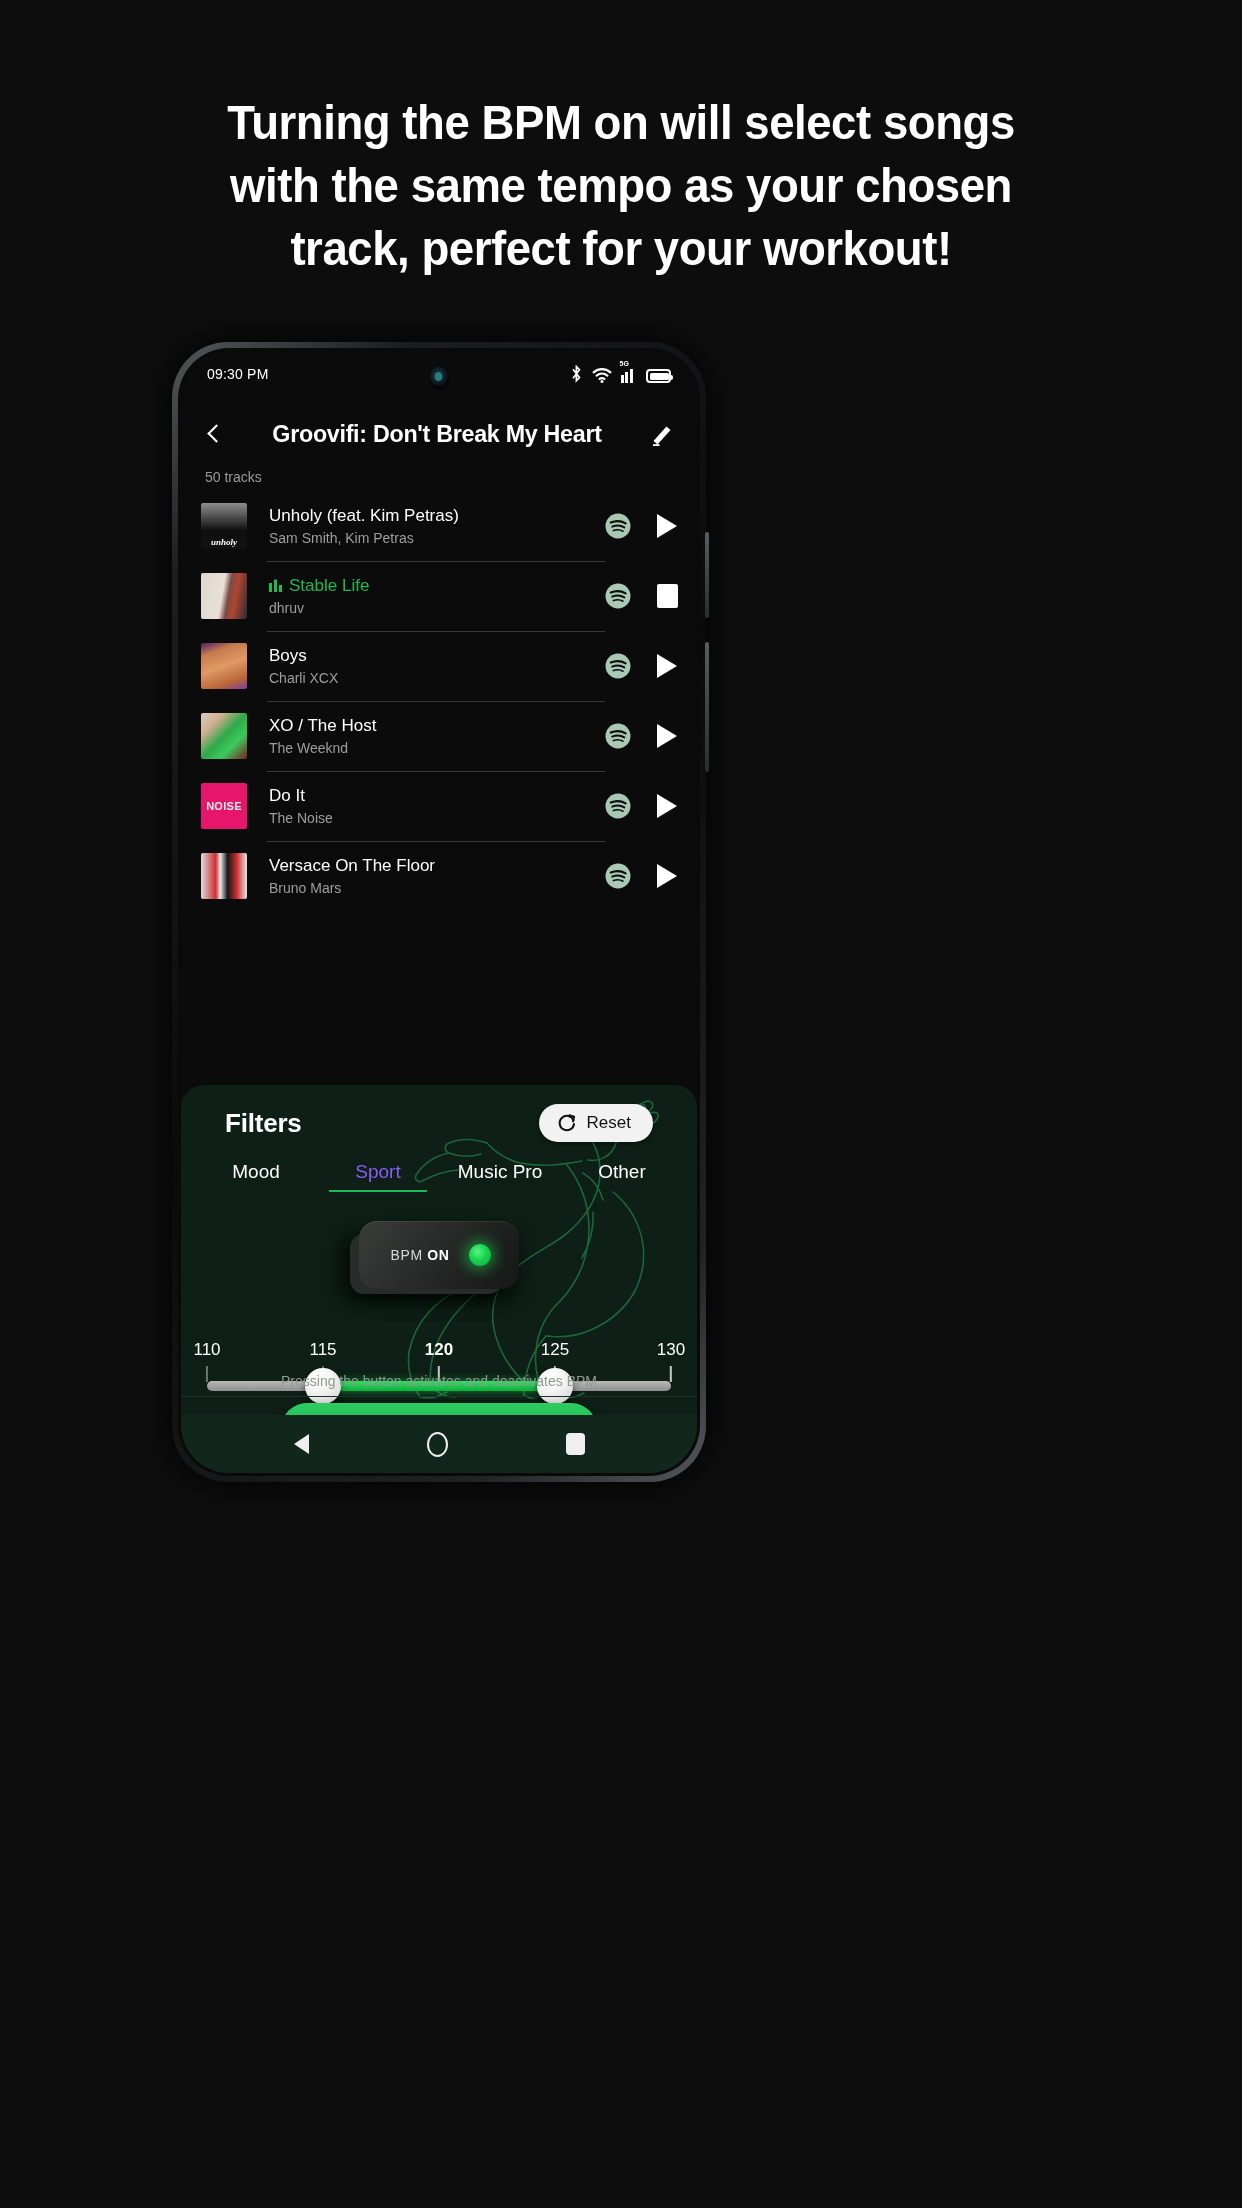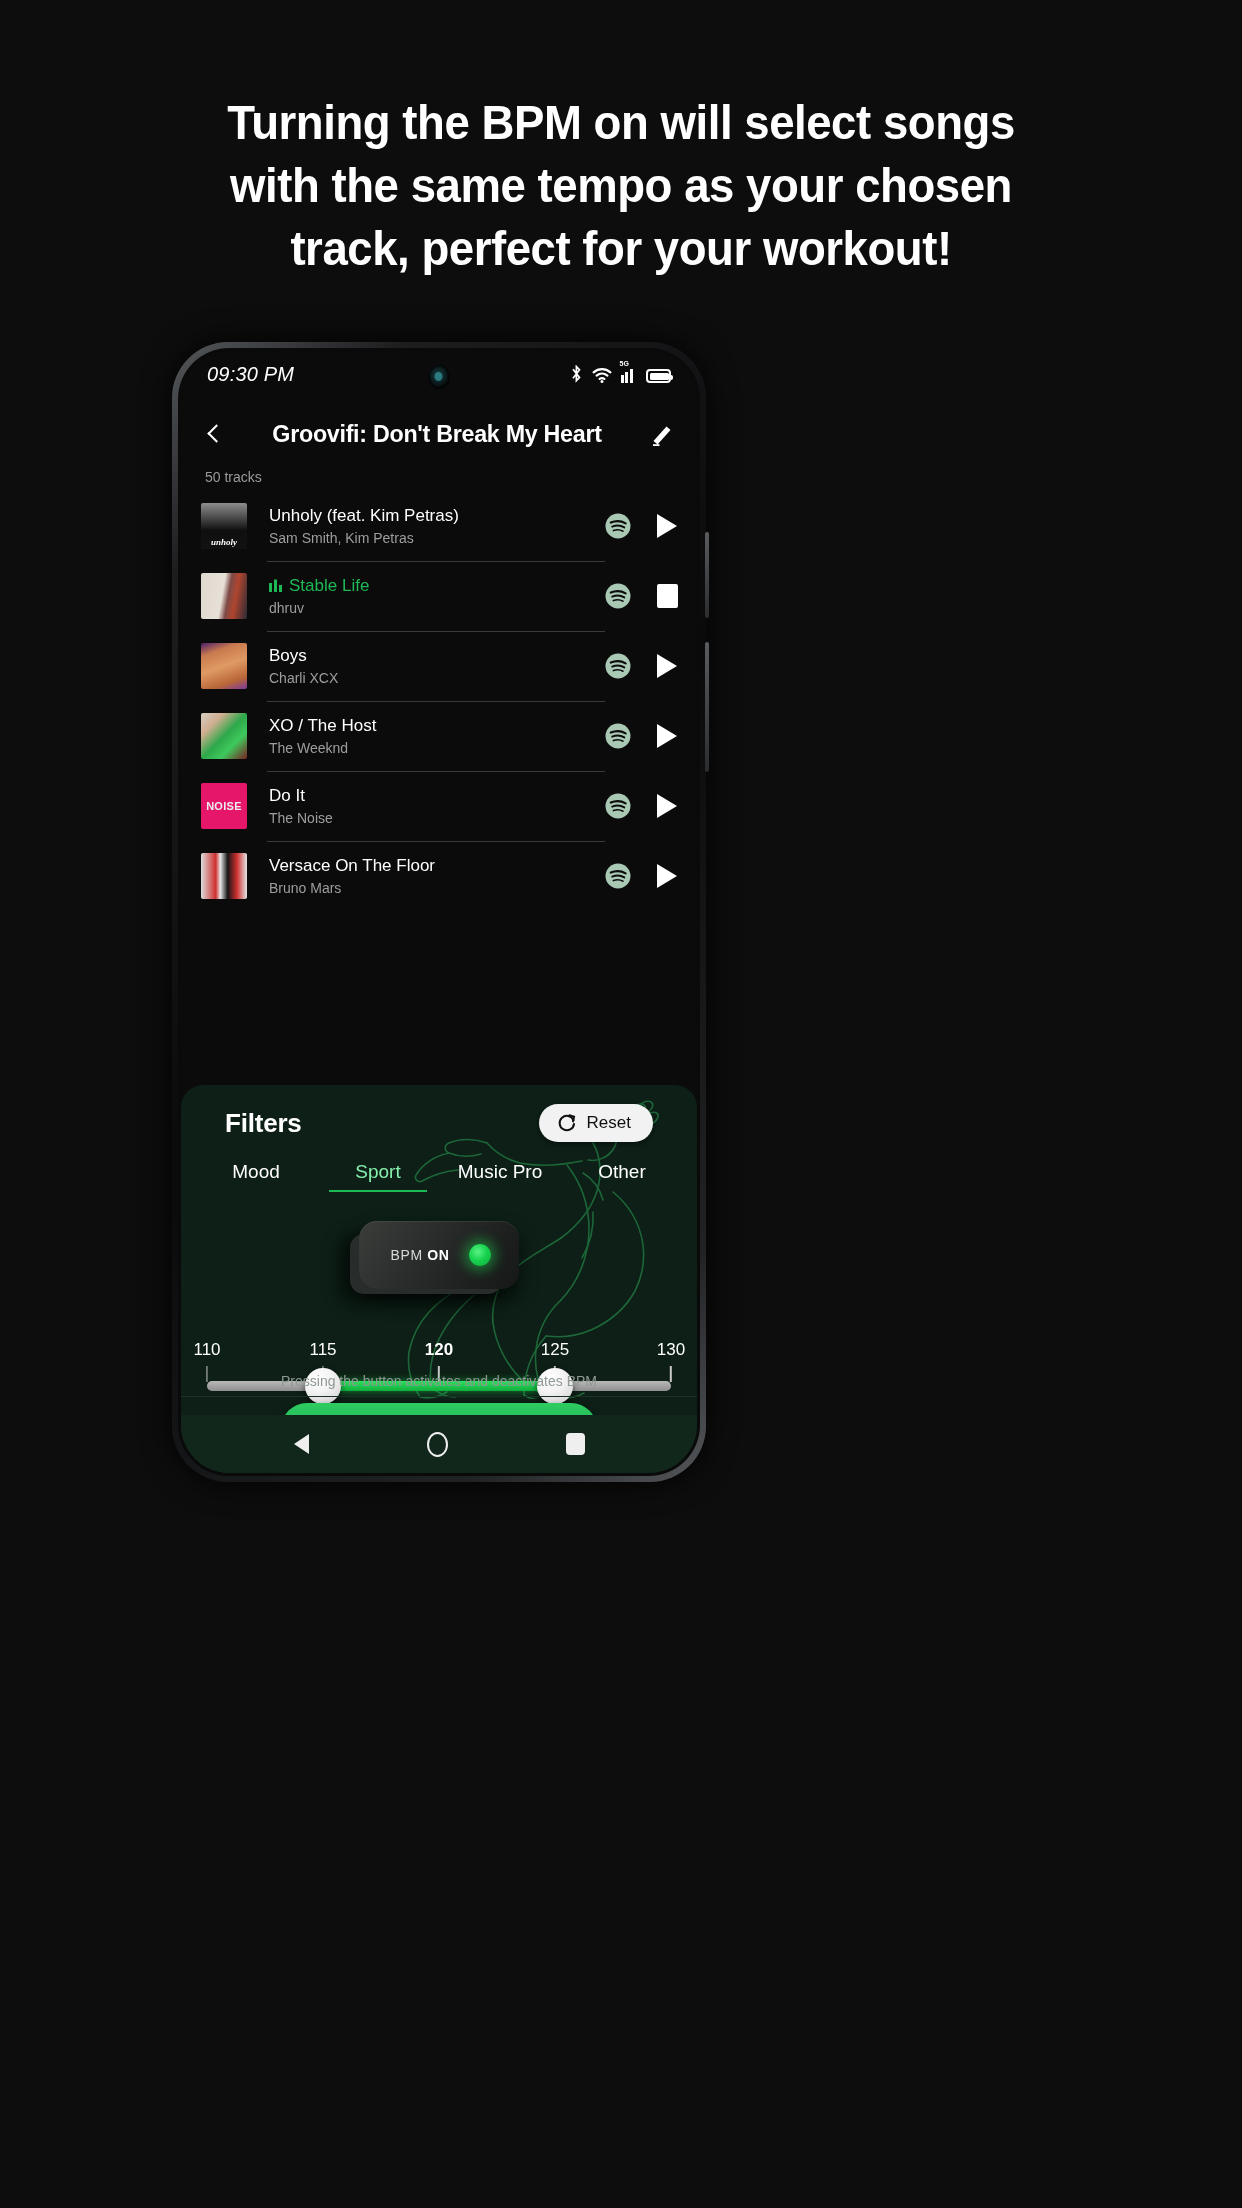--- a/index.html
+++ b/index.html
@@ -49,21 +49,21 @@
     overflow:hidden;
   }
 
   
   .statusbar {
     position:absolute; top:0; left:0; right:0; height:46px;
     display:flex; align-items:center; justify-content:space-between;
     padding:0 26px;
     color:#fff;
   }
-  .sb-time { font-size:20px; letter-spacing:0.2px;font-style:italic; }
+  .sb-time { font-size:14px; letter-spacing:0.2px; }
   .sb-icons { display:flex; align-items:flex-end; gap:9px; }
   .camera-dot {
     position:absolute; left:50%; top:14px; transform:translateX(-50%);
     width:21px; height:24px; border-radius:50%;
     background:radial-gradient(circle at 45% 40%, #17383c 0%, #0d1d20 45%, #060606 75%);
     box-shadow:0 0 3px 1px #000 inset;
   }
   .camera-dot::after{
     content:""; position:absolute; left:6px; top:7px;
     width:8px;height:9px;border-radius:50%;
@@ -171,21 +171,21 @@
     box-shadow:0 2px 5px rgba(0,0,0,.4);
   }
   .tabs {
     position:absolute; top:76px; left:0; right:0; height:48px;
     display:flex; align-items:flex-start; padding:0 14px;
   }
   .tab {
     flex:1; text-align:center; font-size:19px; color:#fff;
     padding-bottom:9px; position:relative; cursor:pointer;
   }
-  .tab.active { color:#86efac; }
+  .tab.active { color:#8b5cf6; }
   .tab.active::after {
     content:""; position:absolute; left:12px; right:12px; bottom:0;
     height:2px; background:#1db954;
   }
 
   
   .bpm-wrap { position:absolute; top:136px; left:0; right:0; display:flex; justify-content:center; }
   .bpm-btn {
     position:relative; width:160px; height:68px; border-radius:18px;
     background:linear-gradient(125deg,#3b3d3b 0%,#2d2f2e 35%,#1d201e 75%,#161817 100%);

